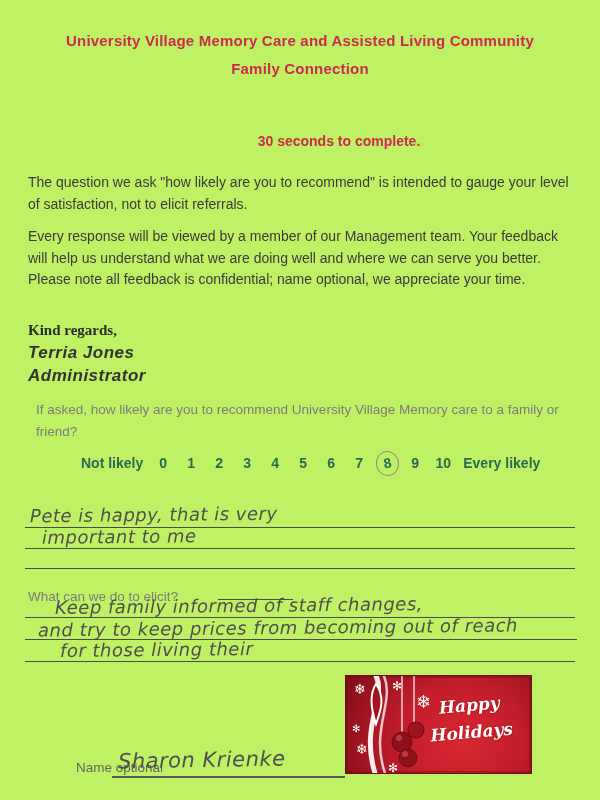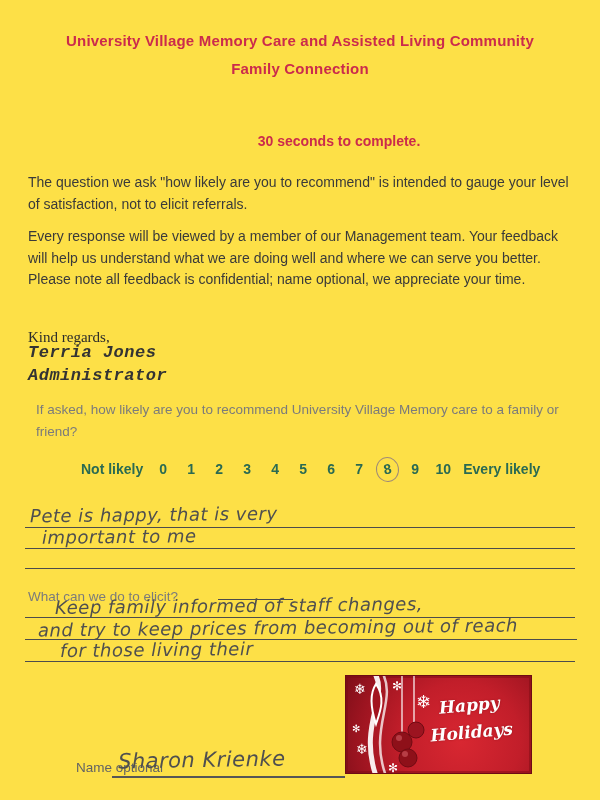--- a/index.html
+++ b/index.html
@@ -1,19 +1,19 @@
 <!DOCTYPE html>
 <html><head>
 <meta charset="utf-8">
 <style>
   html,body{margin:0;padding:0;background:#e8e8e8;}
   .page{
     position:relative;
     width:600px;height:800px;
-    background:#fde047;
+    background:#bef264;
     font-family:"Liberation Sans",sans-serif;
     overflow:hidden;
     margin:0 auto;
   }
   .abs{position:absolute;}
   .center{left:0;width:600px;text-align:center;}
 
   .title{
     font-weight:bold;font-size:15px;color:#cb2b4c;letter-spacing:.2px;
   }
@@ -21,32 +21,32 @@
     left:30px;width:540px;text-align:center;
     font-size:14px;color:#3a3a3a;line-height:24px;font-weight:500;
   }
   .emphasis{font-weight:bold;font-size:14px;color:#cb2b4c;padding-left:39px;}
 
   .para{
     left:28px;width:548px;font-size:14px;color:#3a3a3a;line-height:21.5px;font-weight:500;
   }
   .closing{font-family:"Liberation Serif",serif;font-size:15px;color:#2b2b2b;}
   .script-sig{
-    font-family:Liberation Mono, monospace;font-style:italic;font-weight:bold;
+    font-family:Liberation Sans, sans-serif;font-style:italic;font-weight:bold;
     font-size:17px;color:#333;line-height:23px;letter-spacing:.5px;
   }
   .question{
     left:28px;width:548px;font-size:13.5px;color:#7b7b7b;line-height:22px;
   }
 
   .scale{
     left:75px;top:449px;display:flex;align-items:center;gap:0;
     color:#2a6a52;font-weight:bold;font-size:14px;
   }
-  .scale .lab{margin:12px 6px;}
+  .scale .lab{margin:6px 6px;}
   .scale .num{width:28px;text-align:center;}
   .circled{
     display:inline-block;width:21px;height:23px;line-height:23px;text-align:center;
     border:1.6px solid #a08b77;border-radius:50%;
     transform:rotate(-10deg);
   }
 
   .rule{
     border-bottom:1.6px solid #4c4c4c;height:0;
   }
@@ -78,21 +78,21 @@
 <body>
 
 <div class="page">
 
   <div class="abs center title" style="top:32px;">University Village Memory Care and Assisted Living Community</div>
   <div class="abs center title" style="top:60px;">Family Connection</div>
   <div class="abs center emphasis" style="top:133px;">30 seconds to complete.</div>
 
   <div class="abs para" style="top:172px;">The question we ask "how likely are you to recommend" is intended to gauge your level of satisfaction, not to elicit referrals.</div>
   <div class="abs para" style="top:226px;">Every response will be viewed by a member of our Management team. Your feedback will help us understand what we are doing well and where we can serve you better. Please note all feedback is confidential; name optional, we appreciate your time.</div>
-  <div class="abs closing" style="left:28px;top:329px;">Kind regards,</div>
+  <div class="abs closing" style="left:28px;top:322px;font-weight:bold;">Kind regards,</div>
   <div class="abs" style="left:28px;top:341px;">
     <div class="script-sig">Terria Jones</div>
     <div class="script-sig">Administrator</div>
   </div>
 
   <div class="abs question" style="top:399px;margin-left:8px;">If asked, how likely are you to recommend University Village Memory care to a family or friend?</div>
 
   <div class="abs scale">
     <span class="lab">Not likely</span>
     <span class="num">0</span>

